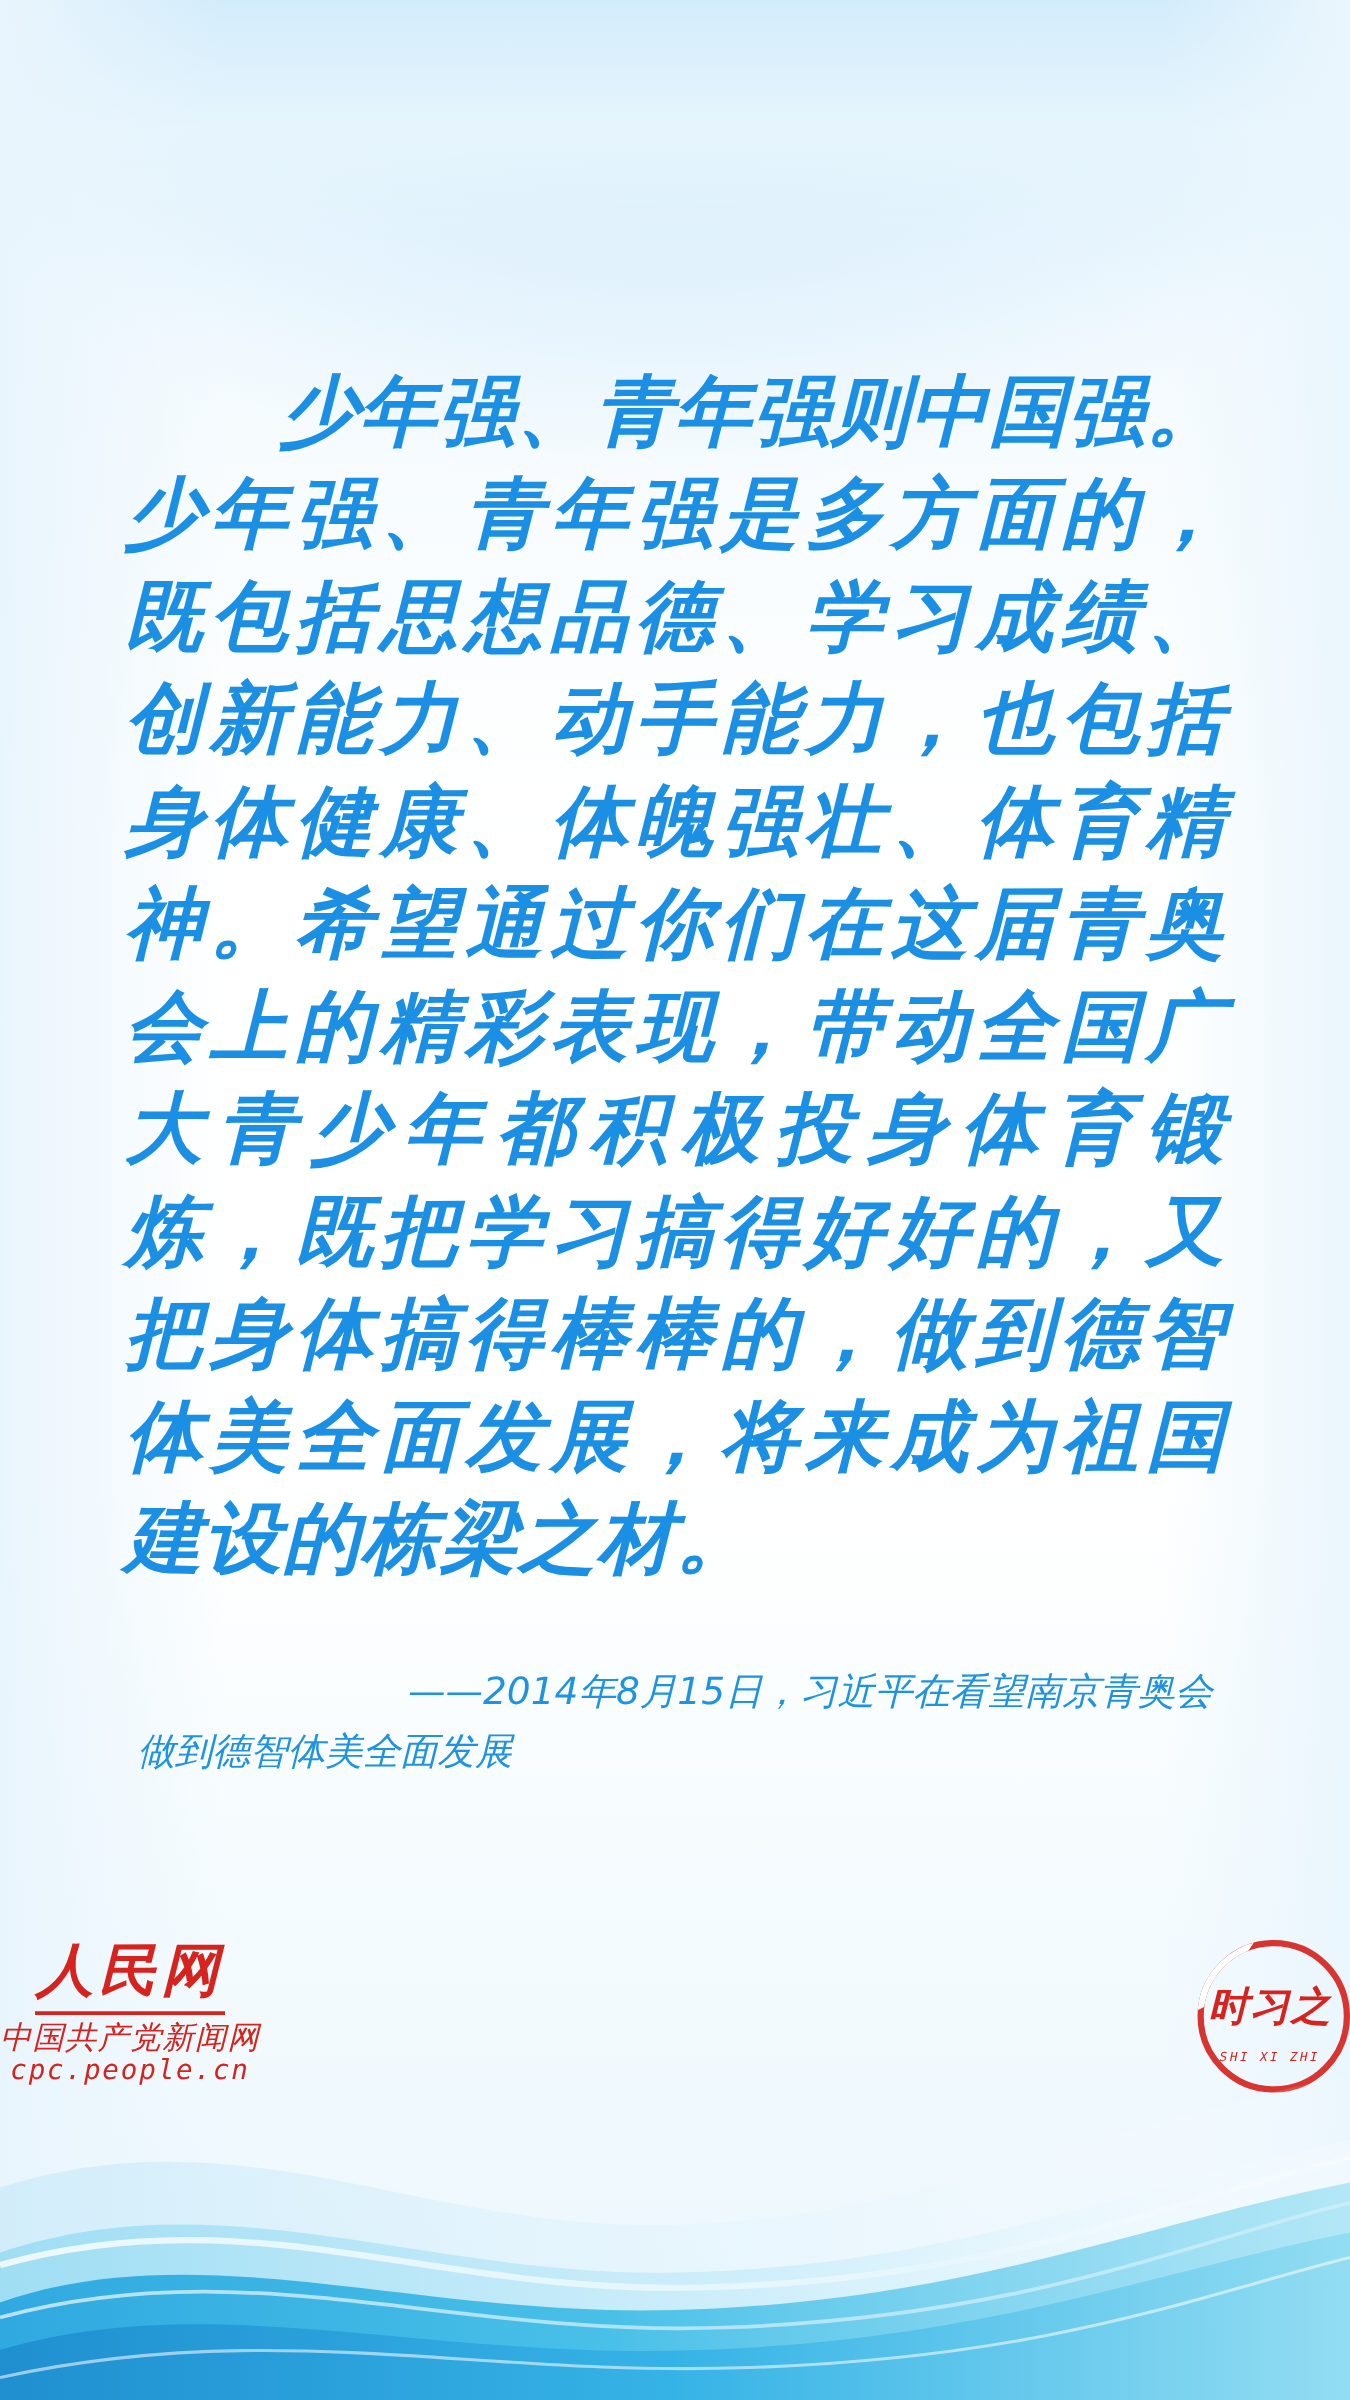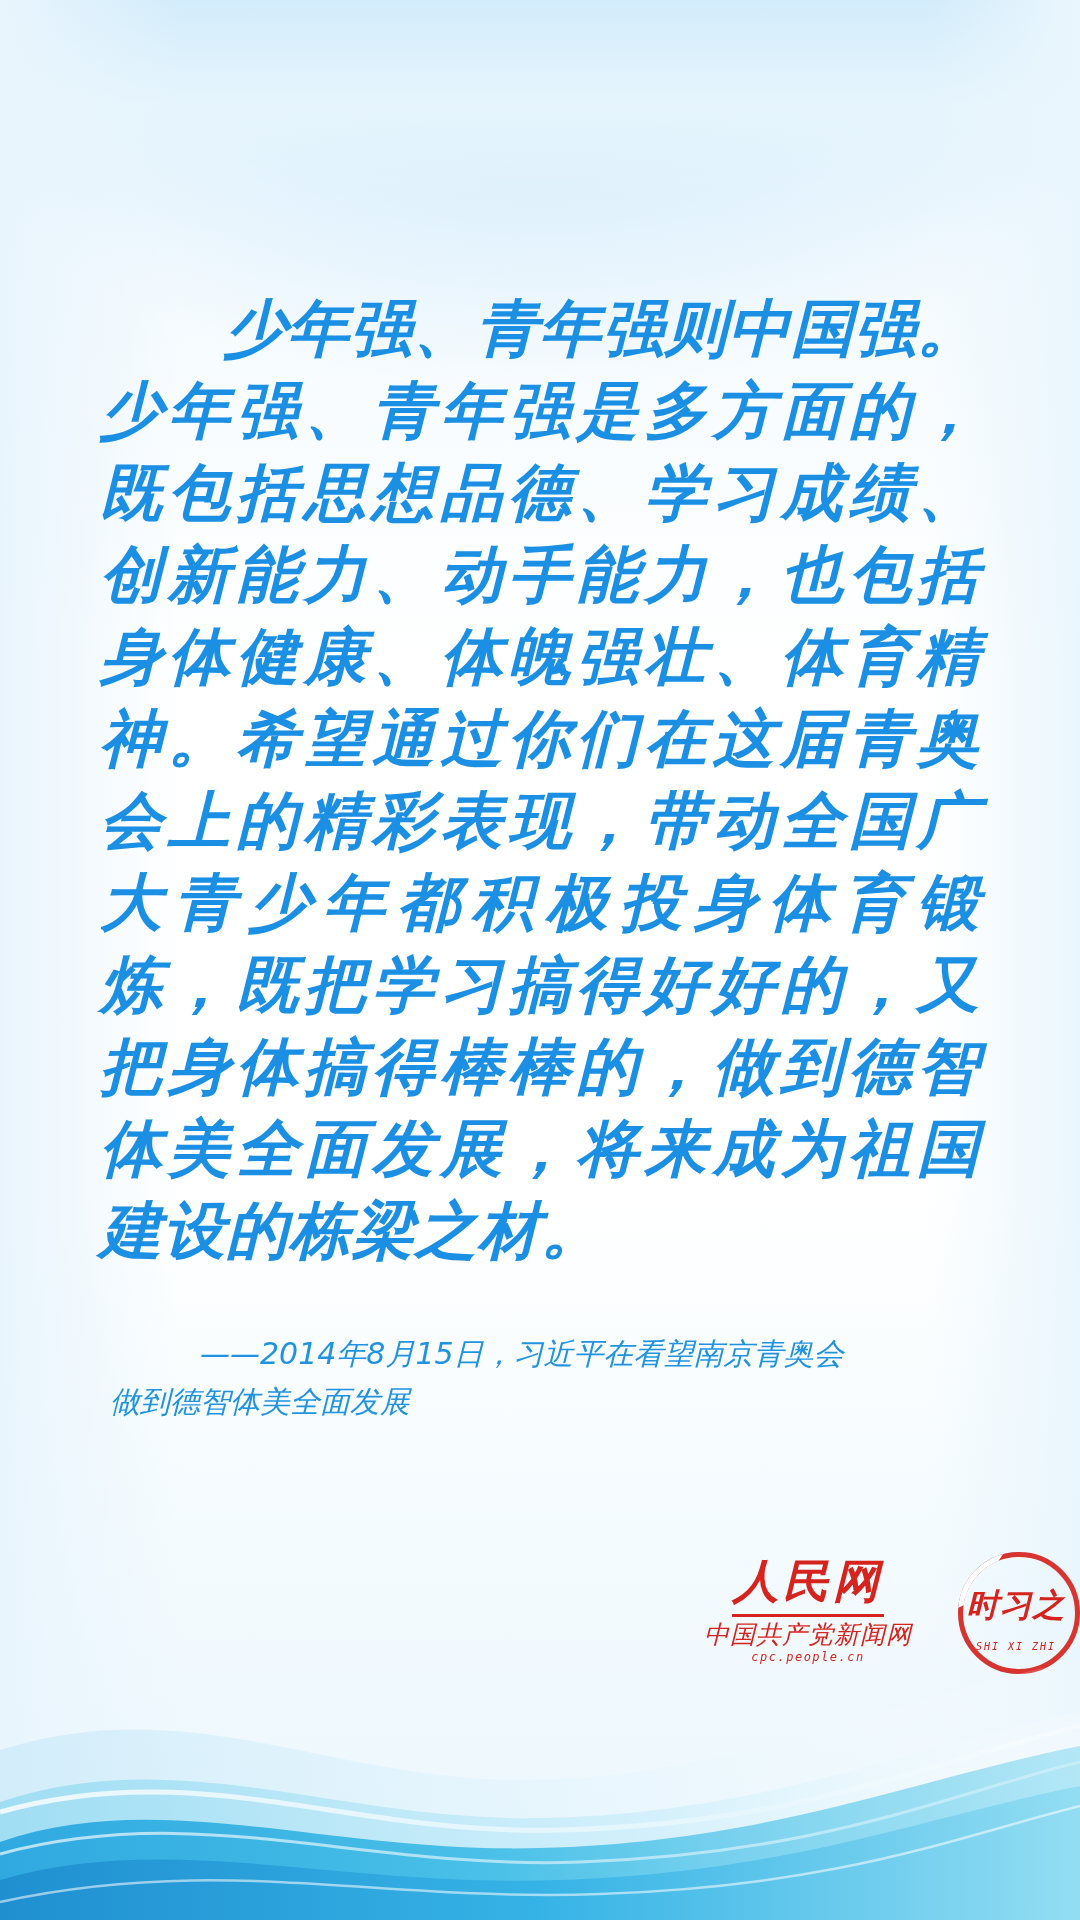--- a/index.html
+++ b/index.html
@@ -76,35 +76,36 @@
     width: 860px;
     color: #1f93e0;
     font-family: "DejaVu Sans", "Liberation Sans", sans-serif;
     font-size: 30px;
     line-height: 48px;
     text-align: left;
   }
   .attribution .line1 {
     display: block;
     text-indent: 90px;
+    text-align: right;
   }
   .attribution .line2 {
     display: block;
   }
 
   
   .logo-row {
     position: absolute;
     left: 0;
     top: 1545px;
     width: 1080px;
     height: 130px;
     display: flex;
     align-items: center;
-    justify-content: flex-end;
+    justify-content: space-between;
     gap: 40px;
   }
 
   .people-logo {
     display: flex;
     flex-direction: column;
     align-items: center;
     justify-content: center;
     line-height: 1;
   }
@@ -118,21 +119,21 @@
   }
   .people-logo .sub {
     font-family: "DejaVu Sans", "Liberation Sans", sans-serif;
     font-size: 25px;
     color: #d6231e;
     letter-spacing: 1px;
     margin-bottom: 4px;
   }
   .people-logo .url {
     font-family: "DejaVu Sans Mono", "Liberation Mono", monospace;
-    font-size: 12px;
+    font-size: 22px;
     color: #d6231e;
     letter-spacing: 1.5px;
   }
   .people-logo .bar {
     width: 152px;
     height: 3px;
     background: #d6231e;
     margin: 4px 0 5px 0;
   }
 

